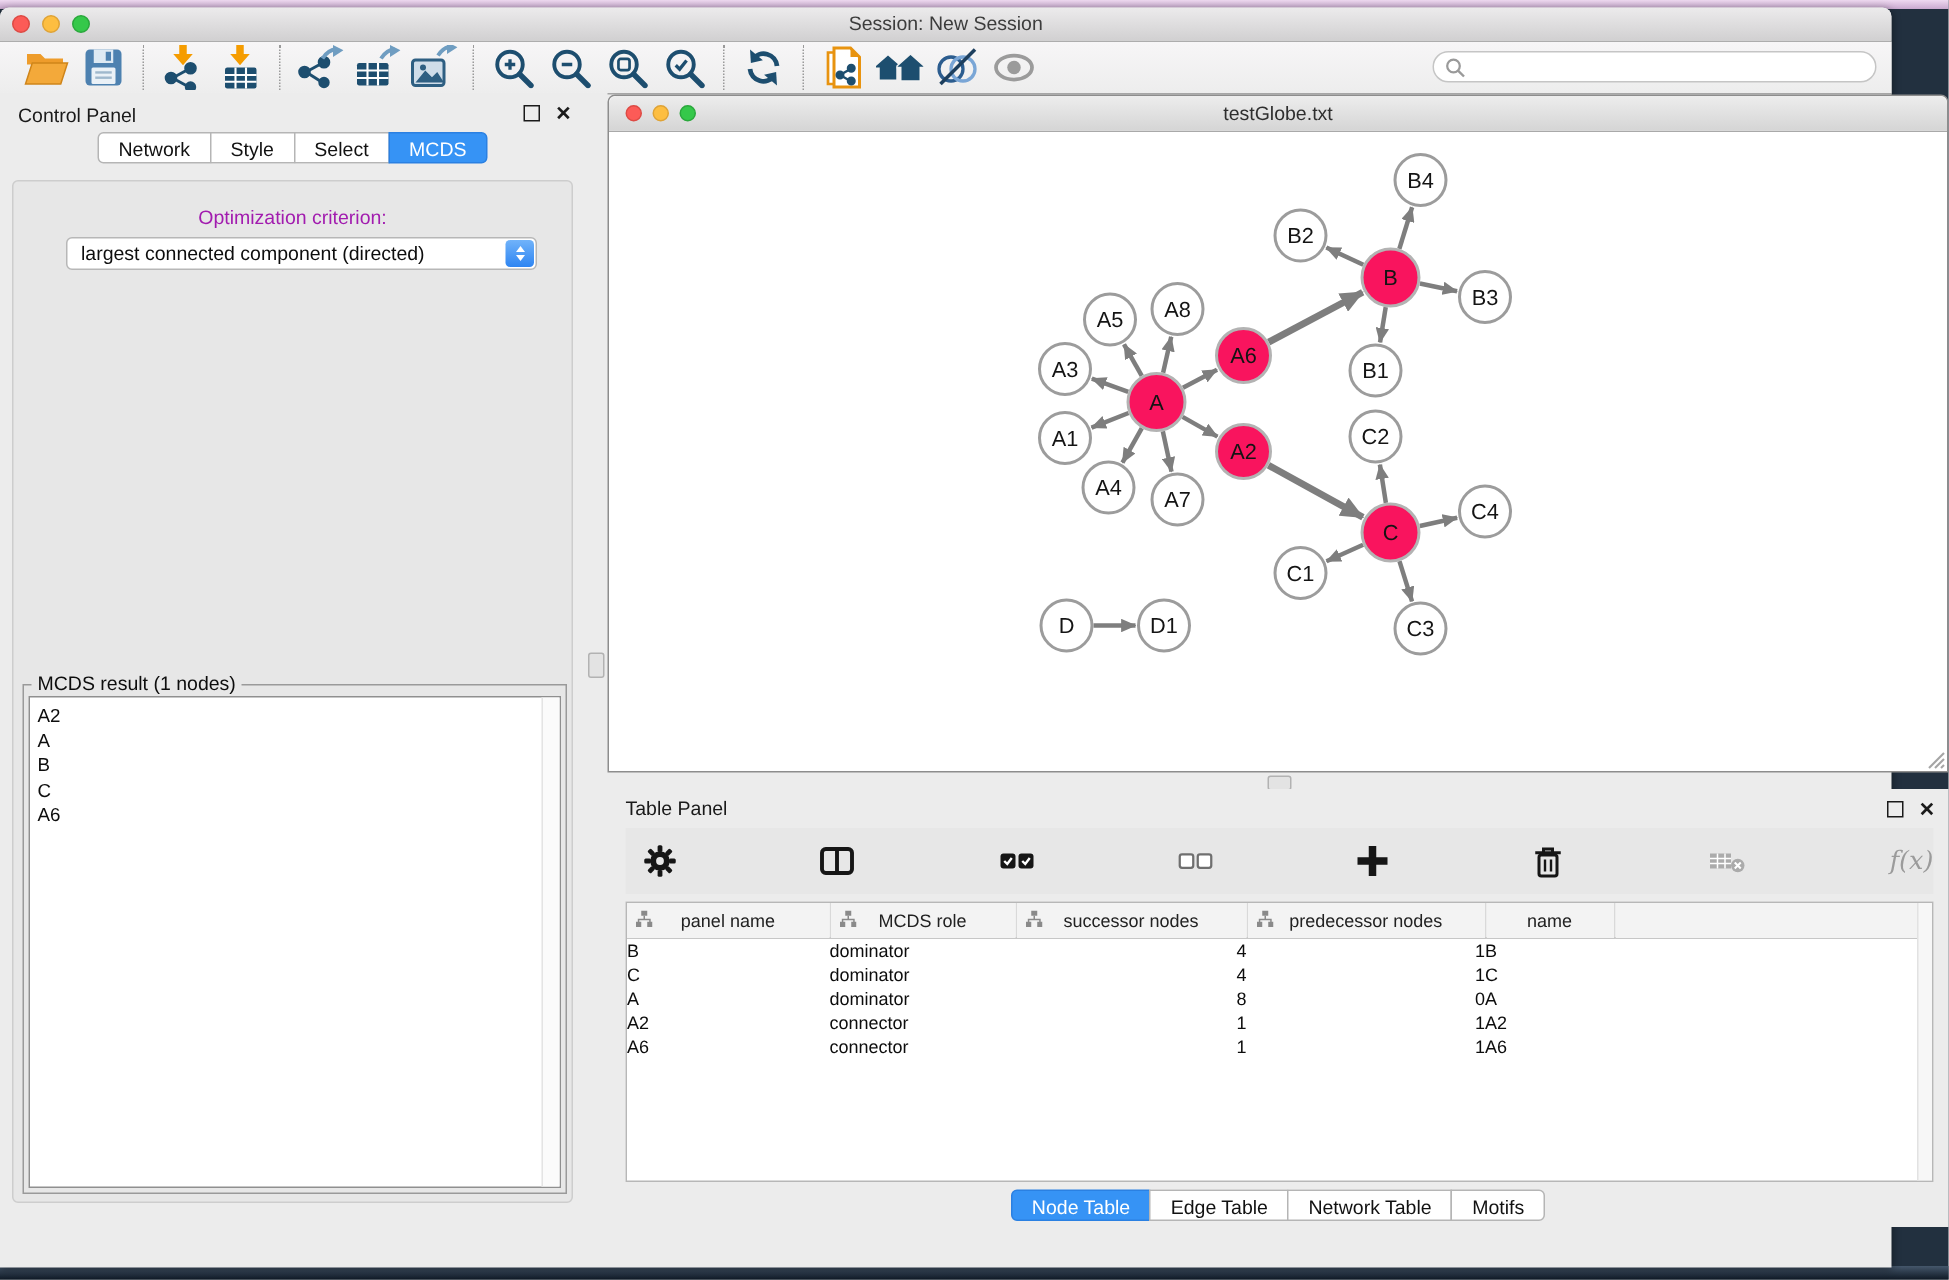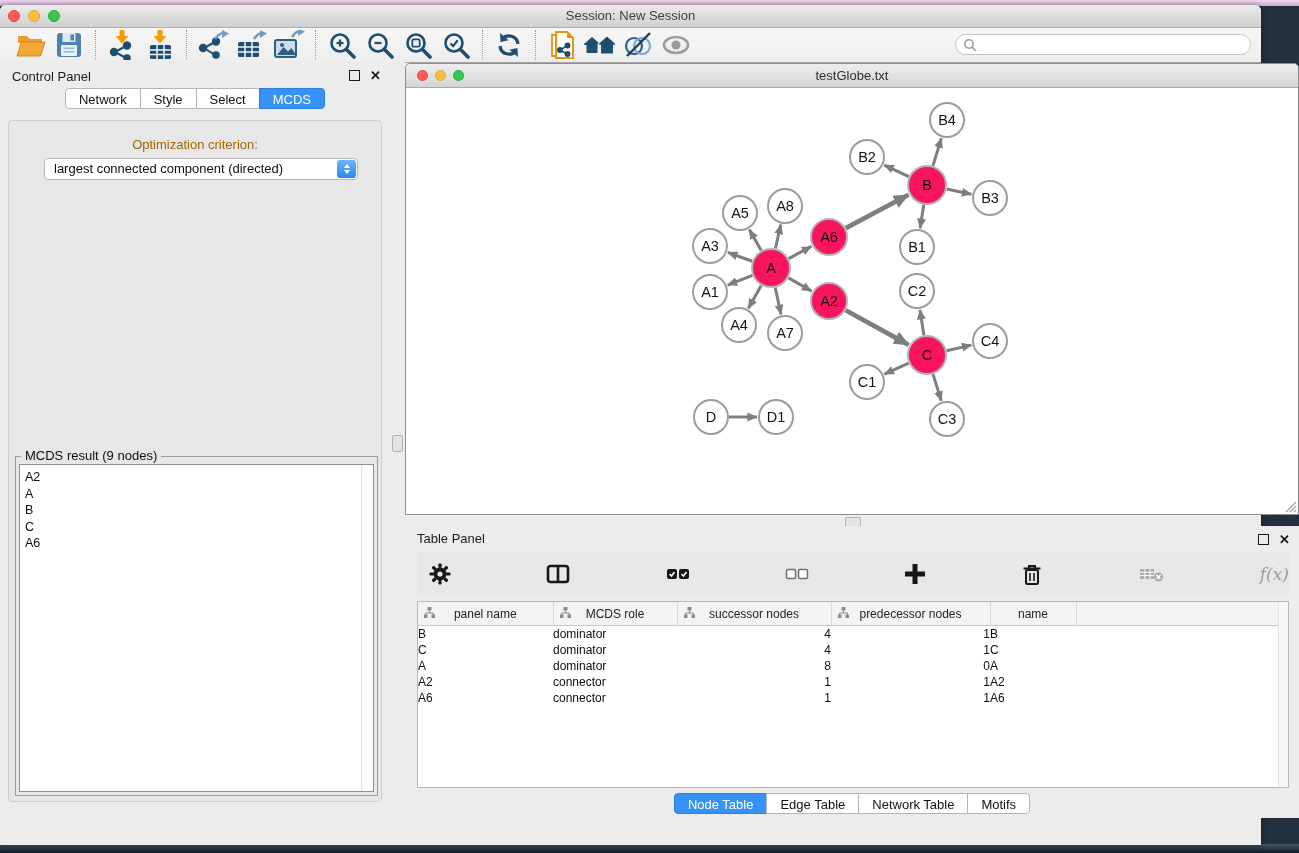--- a/index.html
+++ b/index.html
@@ -44,21 +44,21 @@
   .float-ico{width:9px;height:9px;border:1.5px solid #1a1a1a;display:inline-block;}
   .close-ico{font-size:13px;font-weight:bold;color:#1a1a1a;line-height:11px;}
   .cp-tabs{height:30px;display:flex;justify-content:center;align-items:flex-start;position:relative;z-index:2;}
   .seg-tab{height:21px;line-height:21px;padding:0 13px;background:#fff;border:1px solid #b5b5b5;
            margin-left:-1px;font-size:13px;color:#111;box-sizing:border-box;}
   .seg-tab:first-child{border-radius:4px 0 0 4px;margin-left:0;}
   .seg-tab:last-child{border-radius:0 4px 4px 0;}
   .seg-tab.active{background:#3693f5;border-color:#2a80e2;color:#fff;}
   .cp-body{position:absolute;top:58px;left:8px;width:374px;height:682px;background:#e7e7e7;
            border:1px solid #cdcdcd;border-radius:4px;box-sizing:border-box;}
-  .opt-label{text-align:center;margin-top:16px;font-size:13px;color:#a16207;}
+  .opt-label{text-align:center;margin-top:16px;font-size:13px;color:#a21caf;}
   .selectbox{position:absolute;left:35px;top:37px;width:314px;height:22px;background:#fff;
              border:1px solid #b7b7b7;border-radius:4px;box-sizing:border-box;}
   .selectbox .sel-text{position:absolute;left:9px;top:0;line-height:20px;font-size:13px;color:#0d0d0d;white-space:nowrap;}
   .stepper{position:absolute;right:1px;top:1px;width:19px;height:18px;border-radius:3px;
            background:linear-gradient(#71b3fa,#2e85f2);display:flex;flex-direction:column;
            align-items:center;justify-content:center;}
   .tri-up{width:0;height:0;border:3.5px solid transparent;border-bottom:4.5px solid #fff;margin-bottom:2px;}
   .tri-down{width:0;height:0;border:3.5px solid transparent;border-top:4.5px solid #fff;}
   .btn-row{position:absolute;top:71px;left:0;width:100%;display:flex;justify-content:center;gap:15px;}
   .btn{height:22px;line-height:20px;padding:0 17px;background:linear-gradient(#ffffff,#f2f2f2);
@@ -318,21 +318,21 @@
       <div class="cp-body">
         <div class="opt-label">Optimization criterion:</div>
         <div class="selectbox">
           <span class="sel-text">largest connected component (directed)</span>
           <span class="stepper">
             <span class="tri-up"></span>
               <span class="tri-down"></span>
           </span>
         </div>
         <div class="groupbox">
-          <span class="legend">MCDS result (9 nodes)</span>
+          <span class="legend">MCDS result (1 nodes)</span>
           <div class="mcds-list">
             <div class="mcds-items">
                 <div class="mcds-item">A2</div>
                 <div class="mcds-item">A</div>
                 <div class="mcds-item">B</div>
                 <div class="mcds-item">C</div>
                 <div class="mcds-item">A6</div>
               </div>
             <div class="scrolltrack"></div>
           </div>

